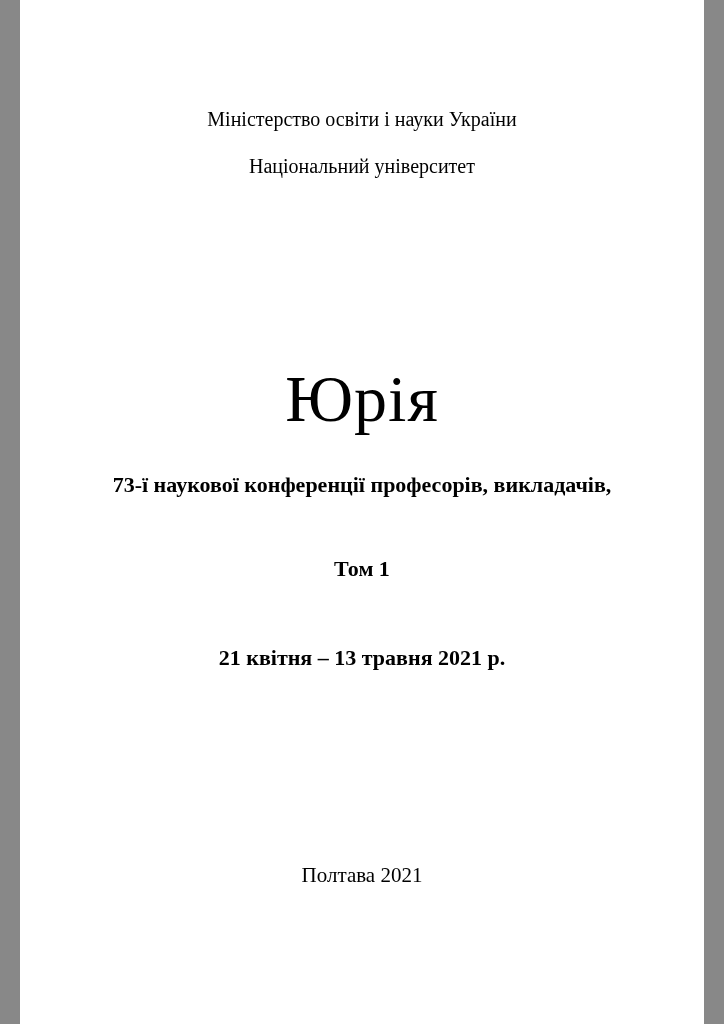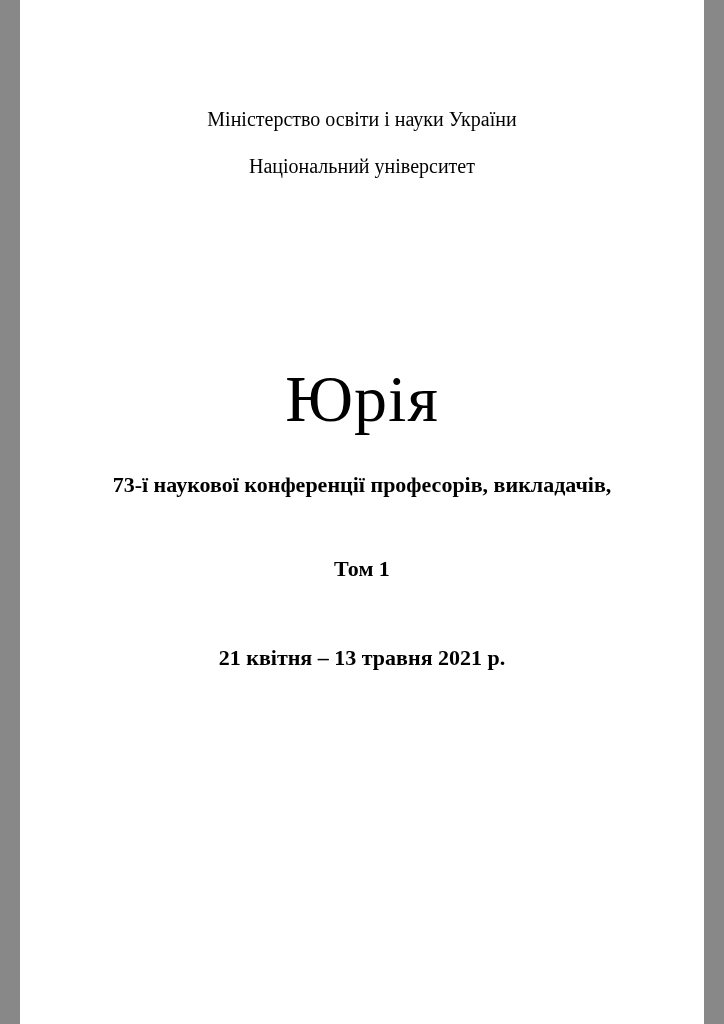--- a/index.html
+++ b/index.html
@@ -84,14 +84,15 @@
   <div class="centered-block doc-title">Юрія</div>
 
   <div class="centered-block subtitle-block">
     <span class="subtitle-line">73-ї наукової конференції професорів, викладачів,</span>
   </div>
 
   <div class="centered-block volume-line">Том 1</div>
 
   <div class="centered-block dates-line">21 квітня – 13 травня 2021 р.</div>
 
+  <div class="centered-block footer-line">Полтава 2021</div>
 
 </div>
 
 </body></html>

